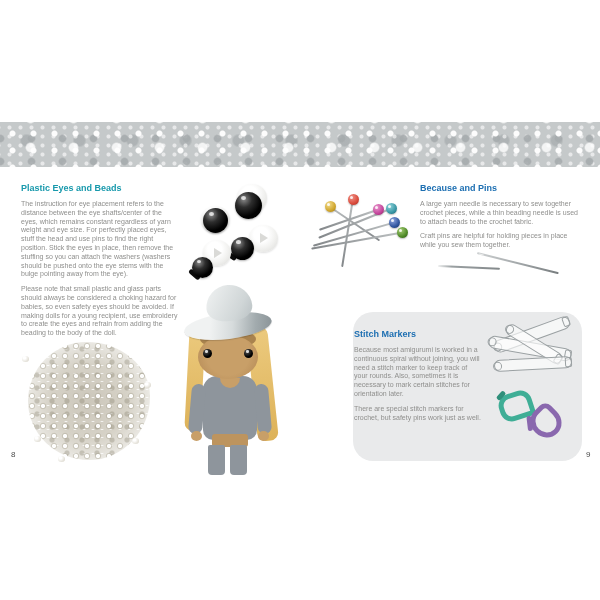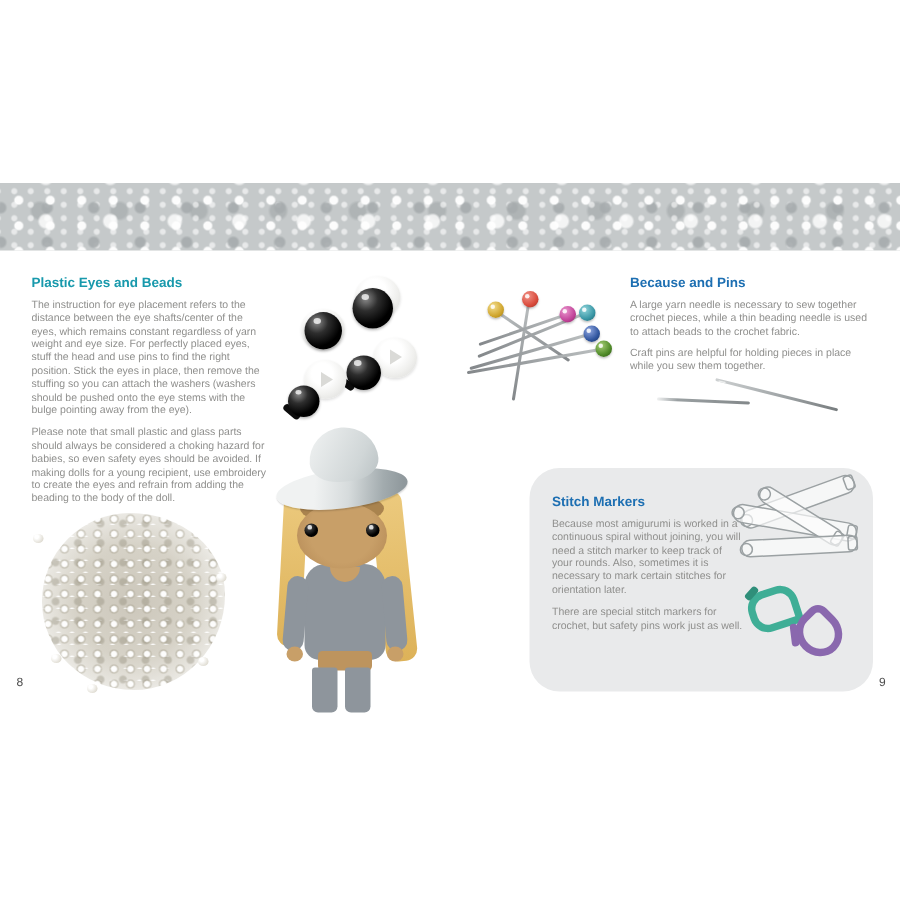--- a/index.html
+++ b/index.html
@@ -116,21 +116,21 @@
   .hat-brim{left:12px;top:30px;width:88px;height:26px;border-radius:50%;transform:rotate(-7deg);
     background:linear-gradient(100deg,#f0f2f2 30%,#d6dbdc 55%,#a2abae 80%,#8f989c 95%);
     box-shadow:0 1px 1px rgba(0,0,0,.15);}
   .hat-crown{left:34px;top:2px;width:46px;height:36px;transform:rotate(-5deg);
     border-radius:50% 50% 42% 42%/62% 62% 38% 38%;
     background:linear-gradient(120deg,#f1f3f3,#d0d6d7 70%,#b9c1c3);}
 
   
   .stitch-box{position:absolute;left:353px;top:312px;width:229px;height:149px;
     background:#e9eaeb;border-radius:20px;}
-  .box-text{position:absolute;left:15px;top:17px;width:128px;color:#8f8f8d;
+  .box-text{position:absolute;left:1px;top:17px;width:128px;color:#8f8f8d;
     font-size:7px;line-height:8.8px;}
   .box-text h3{margin:0 0 7px 0;font-size:9px;line-height:10px;color:#1d6fb2;font-weight:bold;}
   .box-text p{margin:0 0 6px 0;}
   .sp-sketch{position:absolute;left:133px;top:4px;width:92px;height:74px;}
   .sp{position:absolute;border:1.1px solid #9ba1a3;border-radius:8px;
     background:rgba(253,253,253,.65);}
   .sp::before{content:"";position:absolute;left:-2px;top:.5px;width:7px;height:7px;
     border:1.1px solid #9ba1a3;border-radius:50%;}
   .sp::after{content:"";position:absolute;right:-1px;top:-.5px;width:5px;height:8px;
     border:1.1px solid #9ba1a3;border-radius:2px;}

